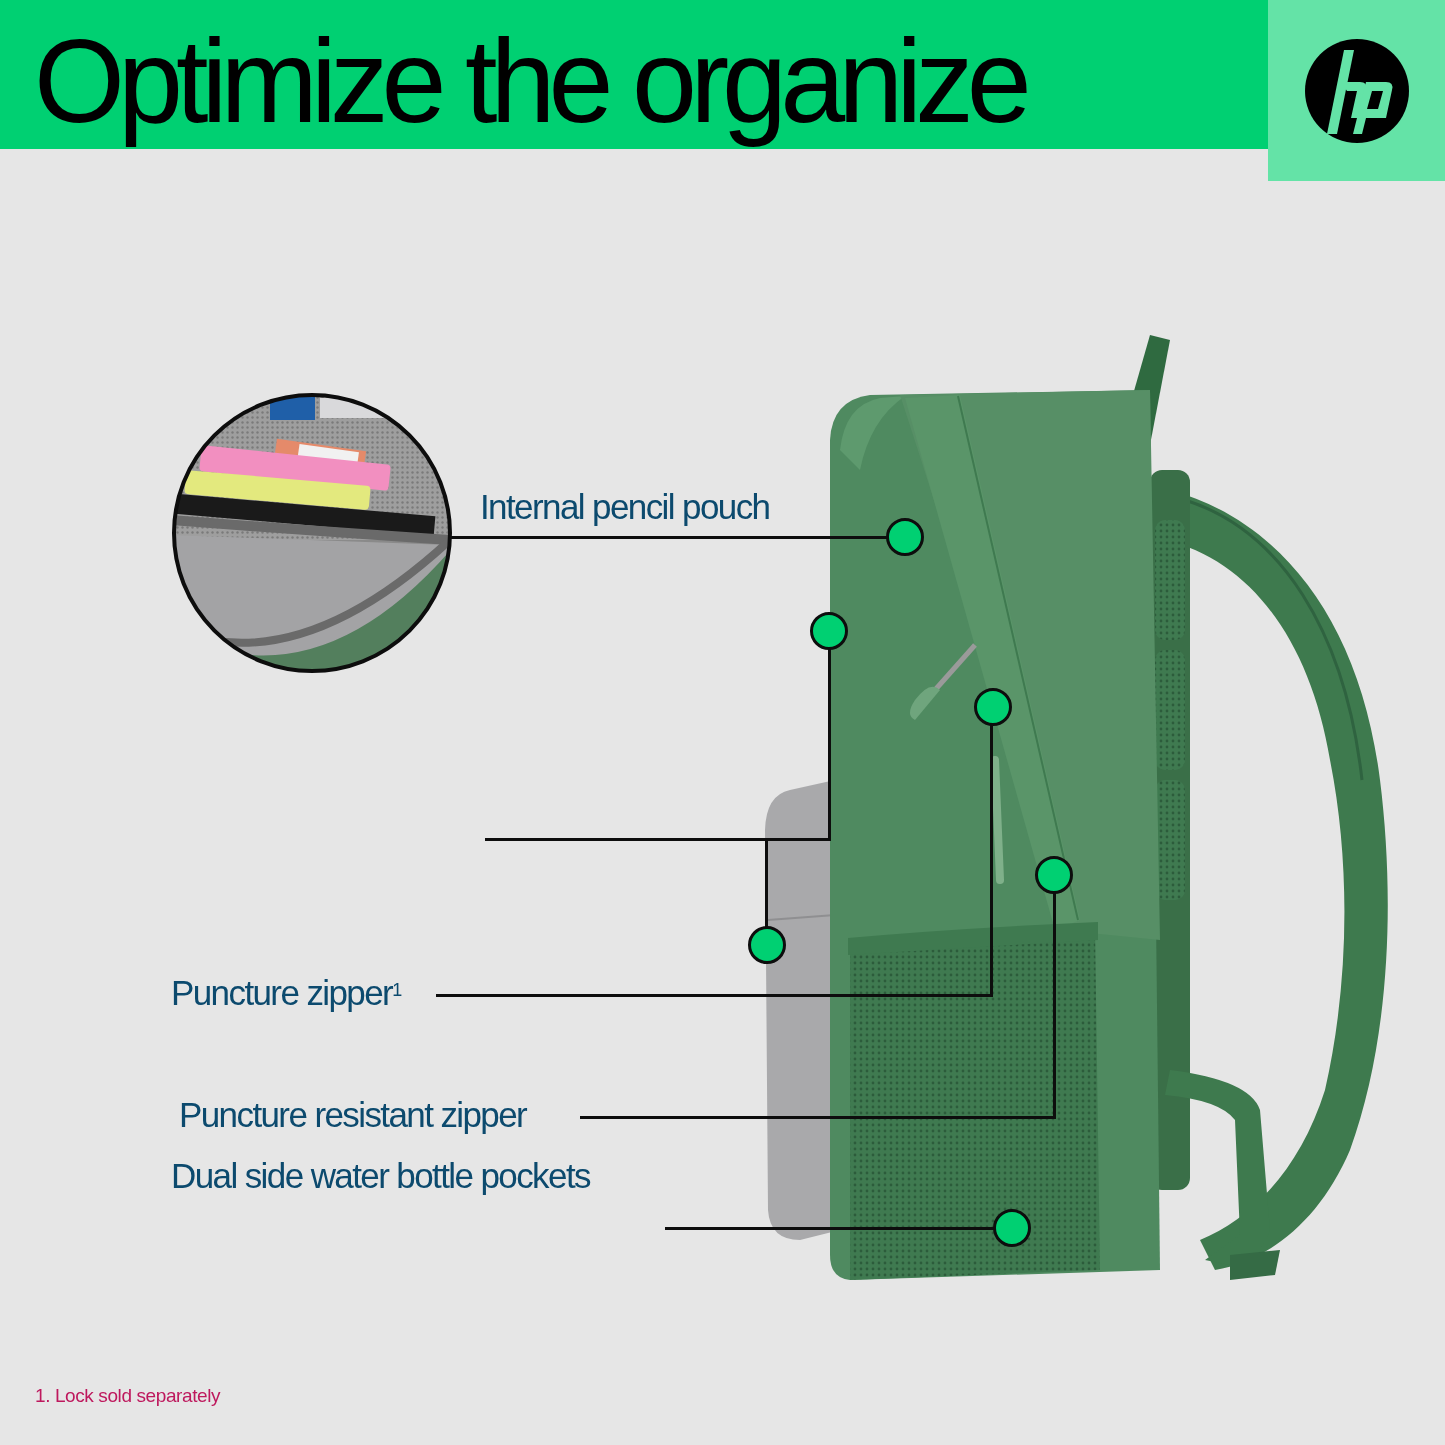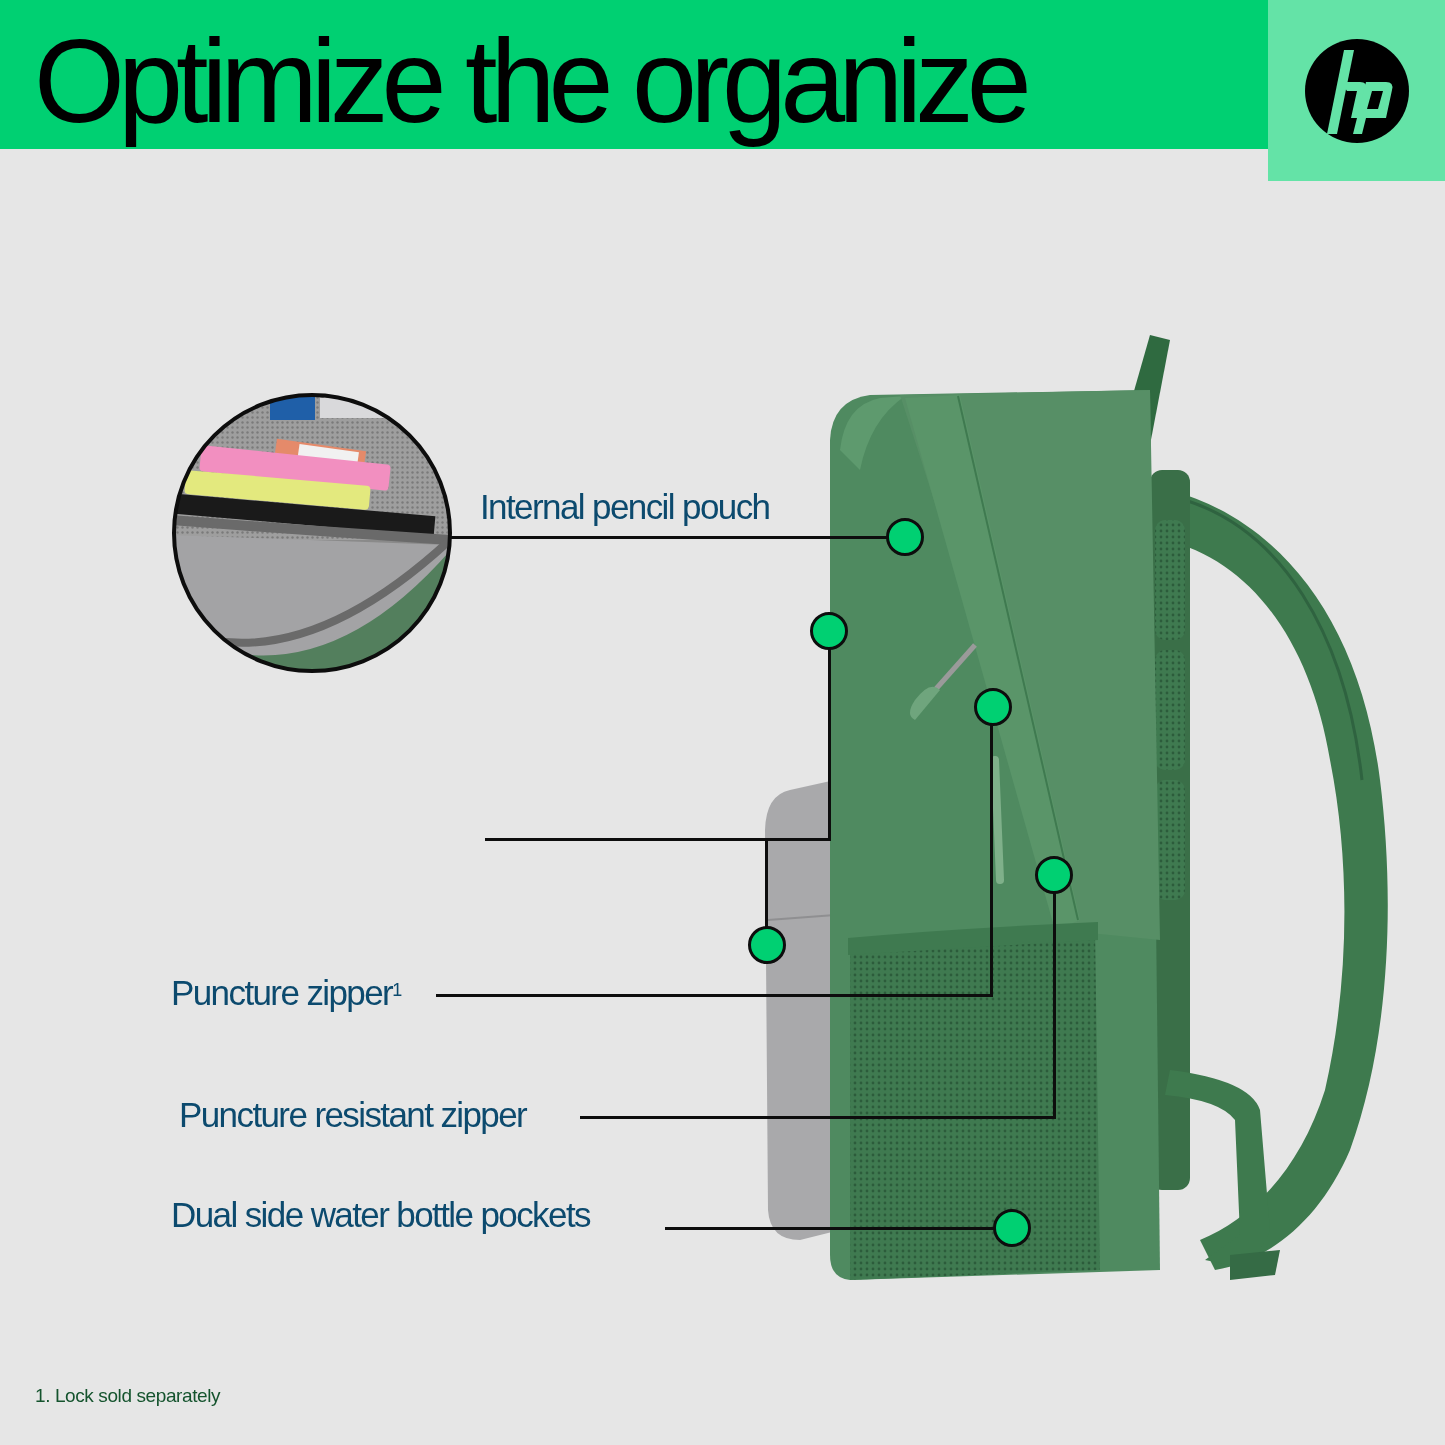--- a/index.html
+++ b/index.html
@@ -9,21 +9,21 @@
   .header { position: absolute; left: 0; top: 0; width: 1268px; height: 149px; background: #00d072; }
   .header-title { position: absolute; left: 34px; top: 22px; font-size: 118px; letter-spacing: -7px; line-height: 1; color: #000; font-weight: 400; white-space: nowrap; transform: scaleX(0.99); transform-origin: left; }
   .logo-panel { position: absolute; left: 1268px; top: 0; width: 177px; height: 181px; background: #64e3a7; }
   .logo-panel svg { position: absolute; left: 36px; top: 38px; }
 
   .art { position: absolute; left: 0; top: 181px; width: 1445px; height: 1264px; }
 
   .label { position: absolute; font-size: 35px; letter-spacing: -1.6px; line-height: 37px; color: #0c4a6e; white-space: nowrap; }
   .label sup { font-size: 18px; vertical-align: top; position: relative; top: -2px; letter-spacing: 0; }
 
-  .footnote { position: absolute; left: 35px; top: 1385px; font-size: 19px; color: #14532d; letter-spacing: -0.4px; }
+  .footnote { position: absolute; left: 35px; top: 1385px; font-size: 19px; color: #be185d; letter-spacing: -0.4px; }
 
   .callout-line { position: absolute; background: #0d0d0d; }
   .dot { position: absolute; width: 38px; height: 38px; border-radius: 50%; background: #00d072; border: 3px solid #0d0d0d; }
 </style>
 </head>
 <body>
 
 <div class="header">
   <div class="header-title">Optimize the organize</div>
 </div>
@@ -117,17 +117,17 @@
 </div>
 <div class="callout-line" style="left:436px; top:994px; width:557px; height:3px;"></div>
 <div class="callout-line" style="left:990px; top:724px; width:3px; height:273px;"></div>
 <div class="dot" style="left:974px; top:688px;"></div>
 
 <div class="label" style="left:171px; top:1096px;margin-left:8px;">Puncture resistant zipper</div>
 <div class="callout-line" style="left:580px; top:1116px; width:476px; height:3px;"></div>
 <div class="callout-line" style="left:1053px; top:892px; width:3px; height:227px;"></div>
 <div class="dot" style="left:1035px; top:856px;"></div>
 
-<div class="label" style="left:171px; top:1196px;">Dual side water bottle pockets</div>
+<div class="label" style="left:171px; top:1157px;">Dual side water bottle pockets</div>
 <div class="callout-line" style="left:665px; top:1227px; width:332px; height:3px;"></div>
 <div class="dot" style="left:993px; top:1209px;"></div>
 
 <div class="footnote">1. Lock sold separately</div>
 
 </body></html>

